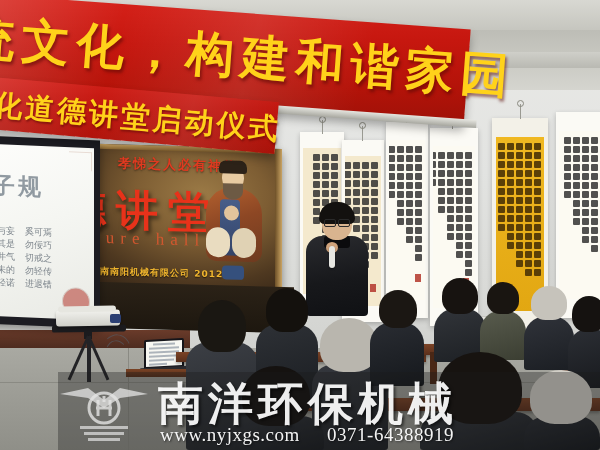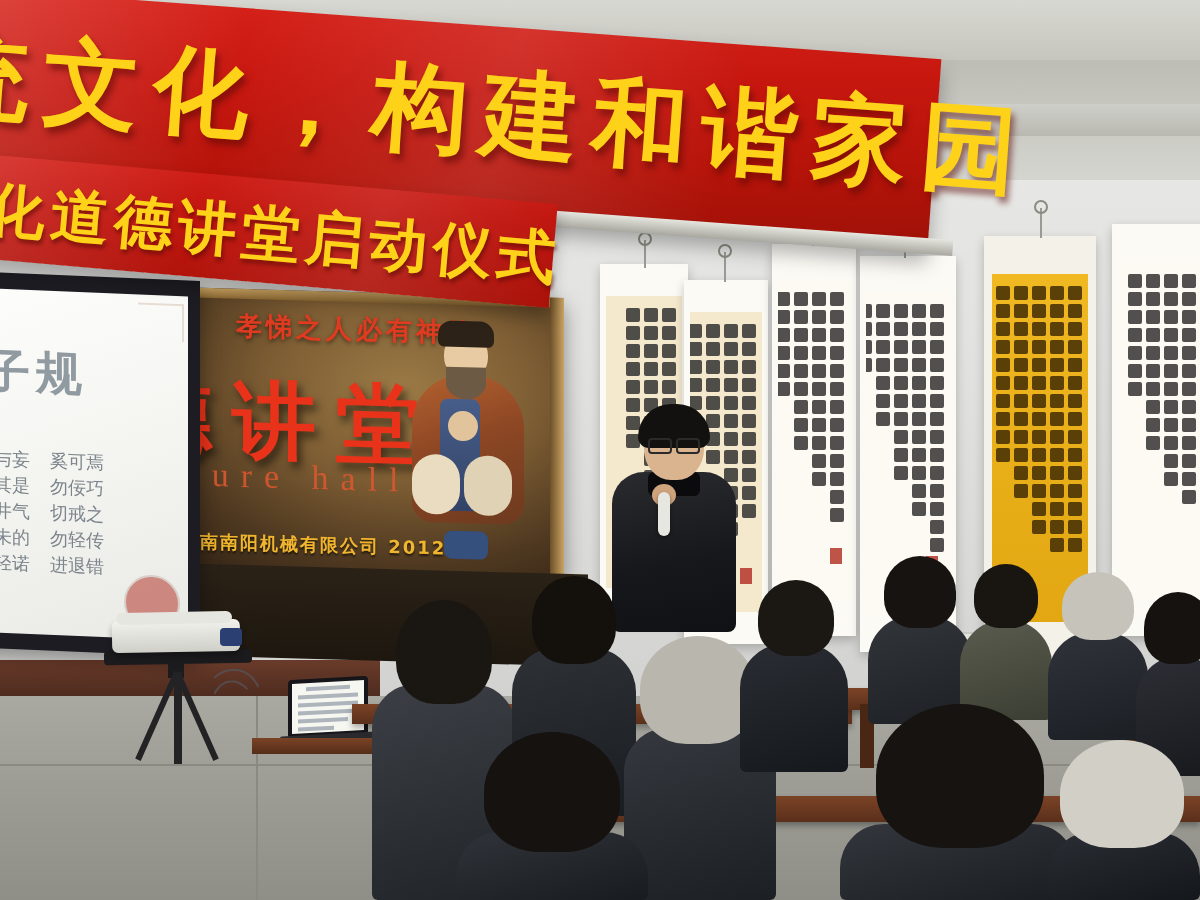--- a/index.html
+++ b/index.html
@@ -770,14 +770,31 @@
   <div class="person aud" style="left:524px;top:370px;width:76px;height:80px;">
     <div class="coat" style="left:0;top:46px;width:76px;height:34px;background:linear-gradient(165deg,#2a2d33,#14171b);"></div>
     <div class="hair" style="left:6px;top:0;width:62px;height:54px;background:#d2cfc7;"></div>
   </div>
 
   <div class="person aud" style="left:228px;top:366px;width:96px;height:84px;">
     <div class="coat" style="left:0;top:50px;width:96px;height:34px;background:linear-gradient(165deg,#303339,#181b1f);"></div>
     <div class="hair" style="left:14px;top:0;width:68px;height:60px;background:#151210;"></div>
   </div>
 
+  <div class="abs" id="wm">
+    <div id="wm-dark"></div>
+    <svg id="wm-logo" viewBox="0 0 92 66">
+      <path d="M2 16 L30 10 L46 22 L62 10 L90 16 L62 20 L46 30 L30 20 Z" fill="rgba(255,255,255,.75)"></path>
+      <circle cx="46" cy="30" r="15" fill="none" stroke="rgba(255,255,255,.8)" stroke-width="3"></circle>
+      <path d="M40 22 L40 38 M52 22 L52 38 M38 30 L54 30" stroke="rgba(255,255,255,.8)" stroke-width="3" fill="none"></path>
+      <path d="M46 18 L46 24" stroke="rgba(255,255,255,.8)" stroke-width="3"></path>
+      <rect x="22" y="48" width="48" height="3" fill="rgba(255,255,255,.7)"></rect>
+      <rect x="26" y="54" width="40" height="3" fill="rgba(255,255,255,.7)"></rect>
+      <rect x="30" y="60" width="32" height="3" fill="rgba(255,255,255,.7)"></rect>
+    </svg>
+    <div id="wm-name">南洋环保机械</div>
+    <div id="wm-sub">
+      <span>www.nyjxgs.com</span>
+      <span class="phone">0371-64388919</span>
+    </div>
+  </div>
 
 </div>
 
 </body></html>

